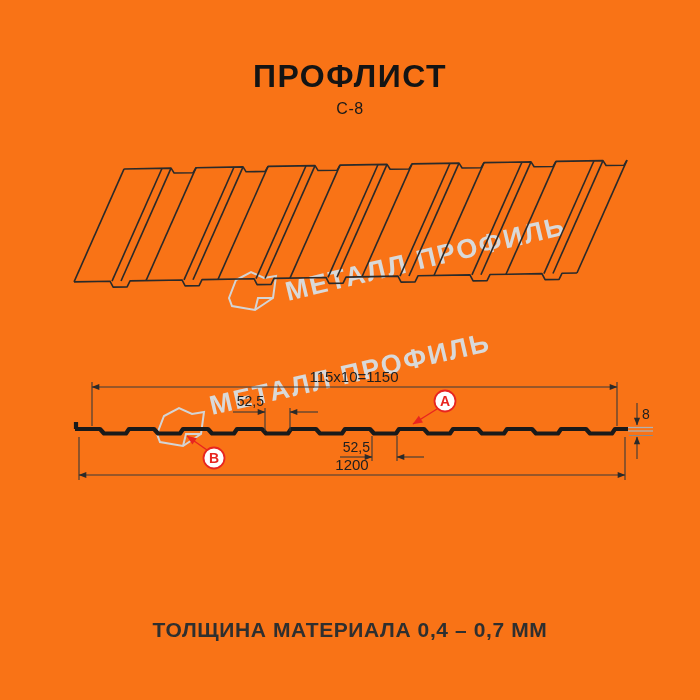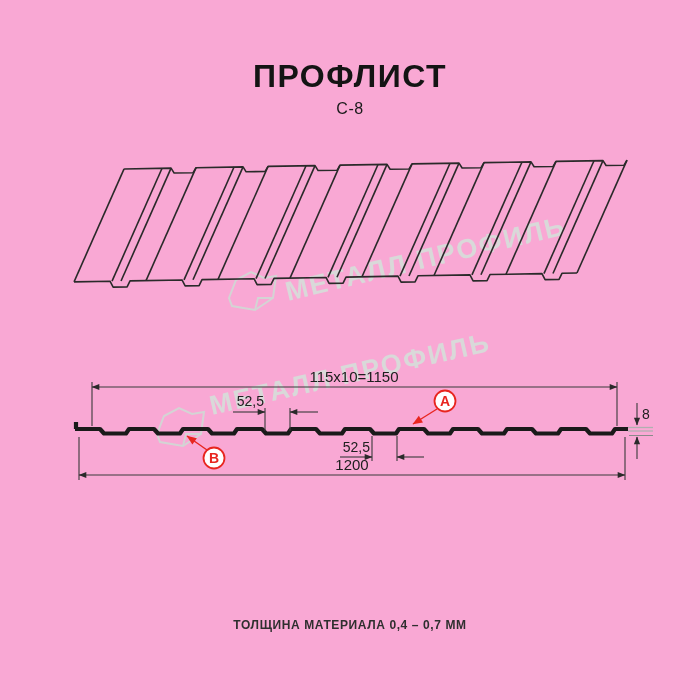--- a/index.html
+++ b/index.html
@@ -1,23 +1,23 @@
 <!DOCTYPE html>
 <html><head>
 <meta charset="utf-8">
 <style>
   html,body{margin:0;padding:0;background:#ffffff;}
-  .page{position:relative;width:700px;height:700px;background:#f9a8d4;overflow:hidden;
+  .page{position:relative;width:700px;height:700px;background:#f97316;overflow:hidden;
         font-family:"Liberation Sans",sans-serif;}
   .title{position:absolute;top:58px;left:0;width:700px;text-align:center;
          font-size:32px;font-weight:800;letter-spacing:1.5px;color:#141414;}
   .subtitle{position:absolute;top:100px;left:0;width:700px;text-align:center;
             font-size:16px;font-weight:400;letter-spacing:0.5px;color:#1a1a1a;}
   .footer{position:absolute;top:618px;left:0;width:700px;text-align:center;
-          font-size:12px;font-weight:700;letter-spacing:0.6px;color:#2f2f2f;}
+          font-size:21px;font-weight:700;letter-spacing:0.6px;color:#2f2f2f;}
   svg{position:absolute;left:0;}
   svg text{font-family:"Liberation Sans",sans-serif;}
   .dim-text{font-size:15px;fill:#202020;}
   .dim-text-sm{font-size:14px;fill:#202020;}
   .wm-text{font-size:27px;font-weight:700;letter-spacing:2px;fill:#d9d9d9;}
   .callout-letter{font-size:14px;font-weight:700;fill:#e8251f;}
 </style>
 </head>
 <body>
 

